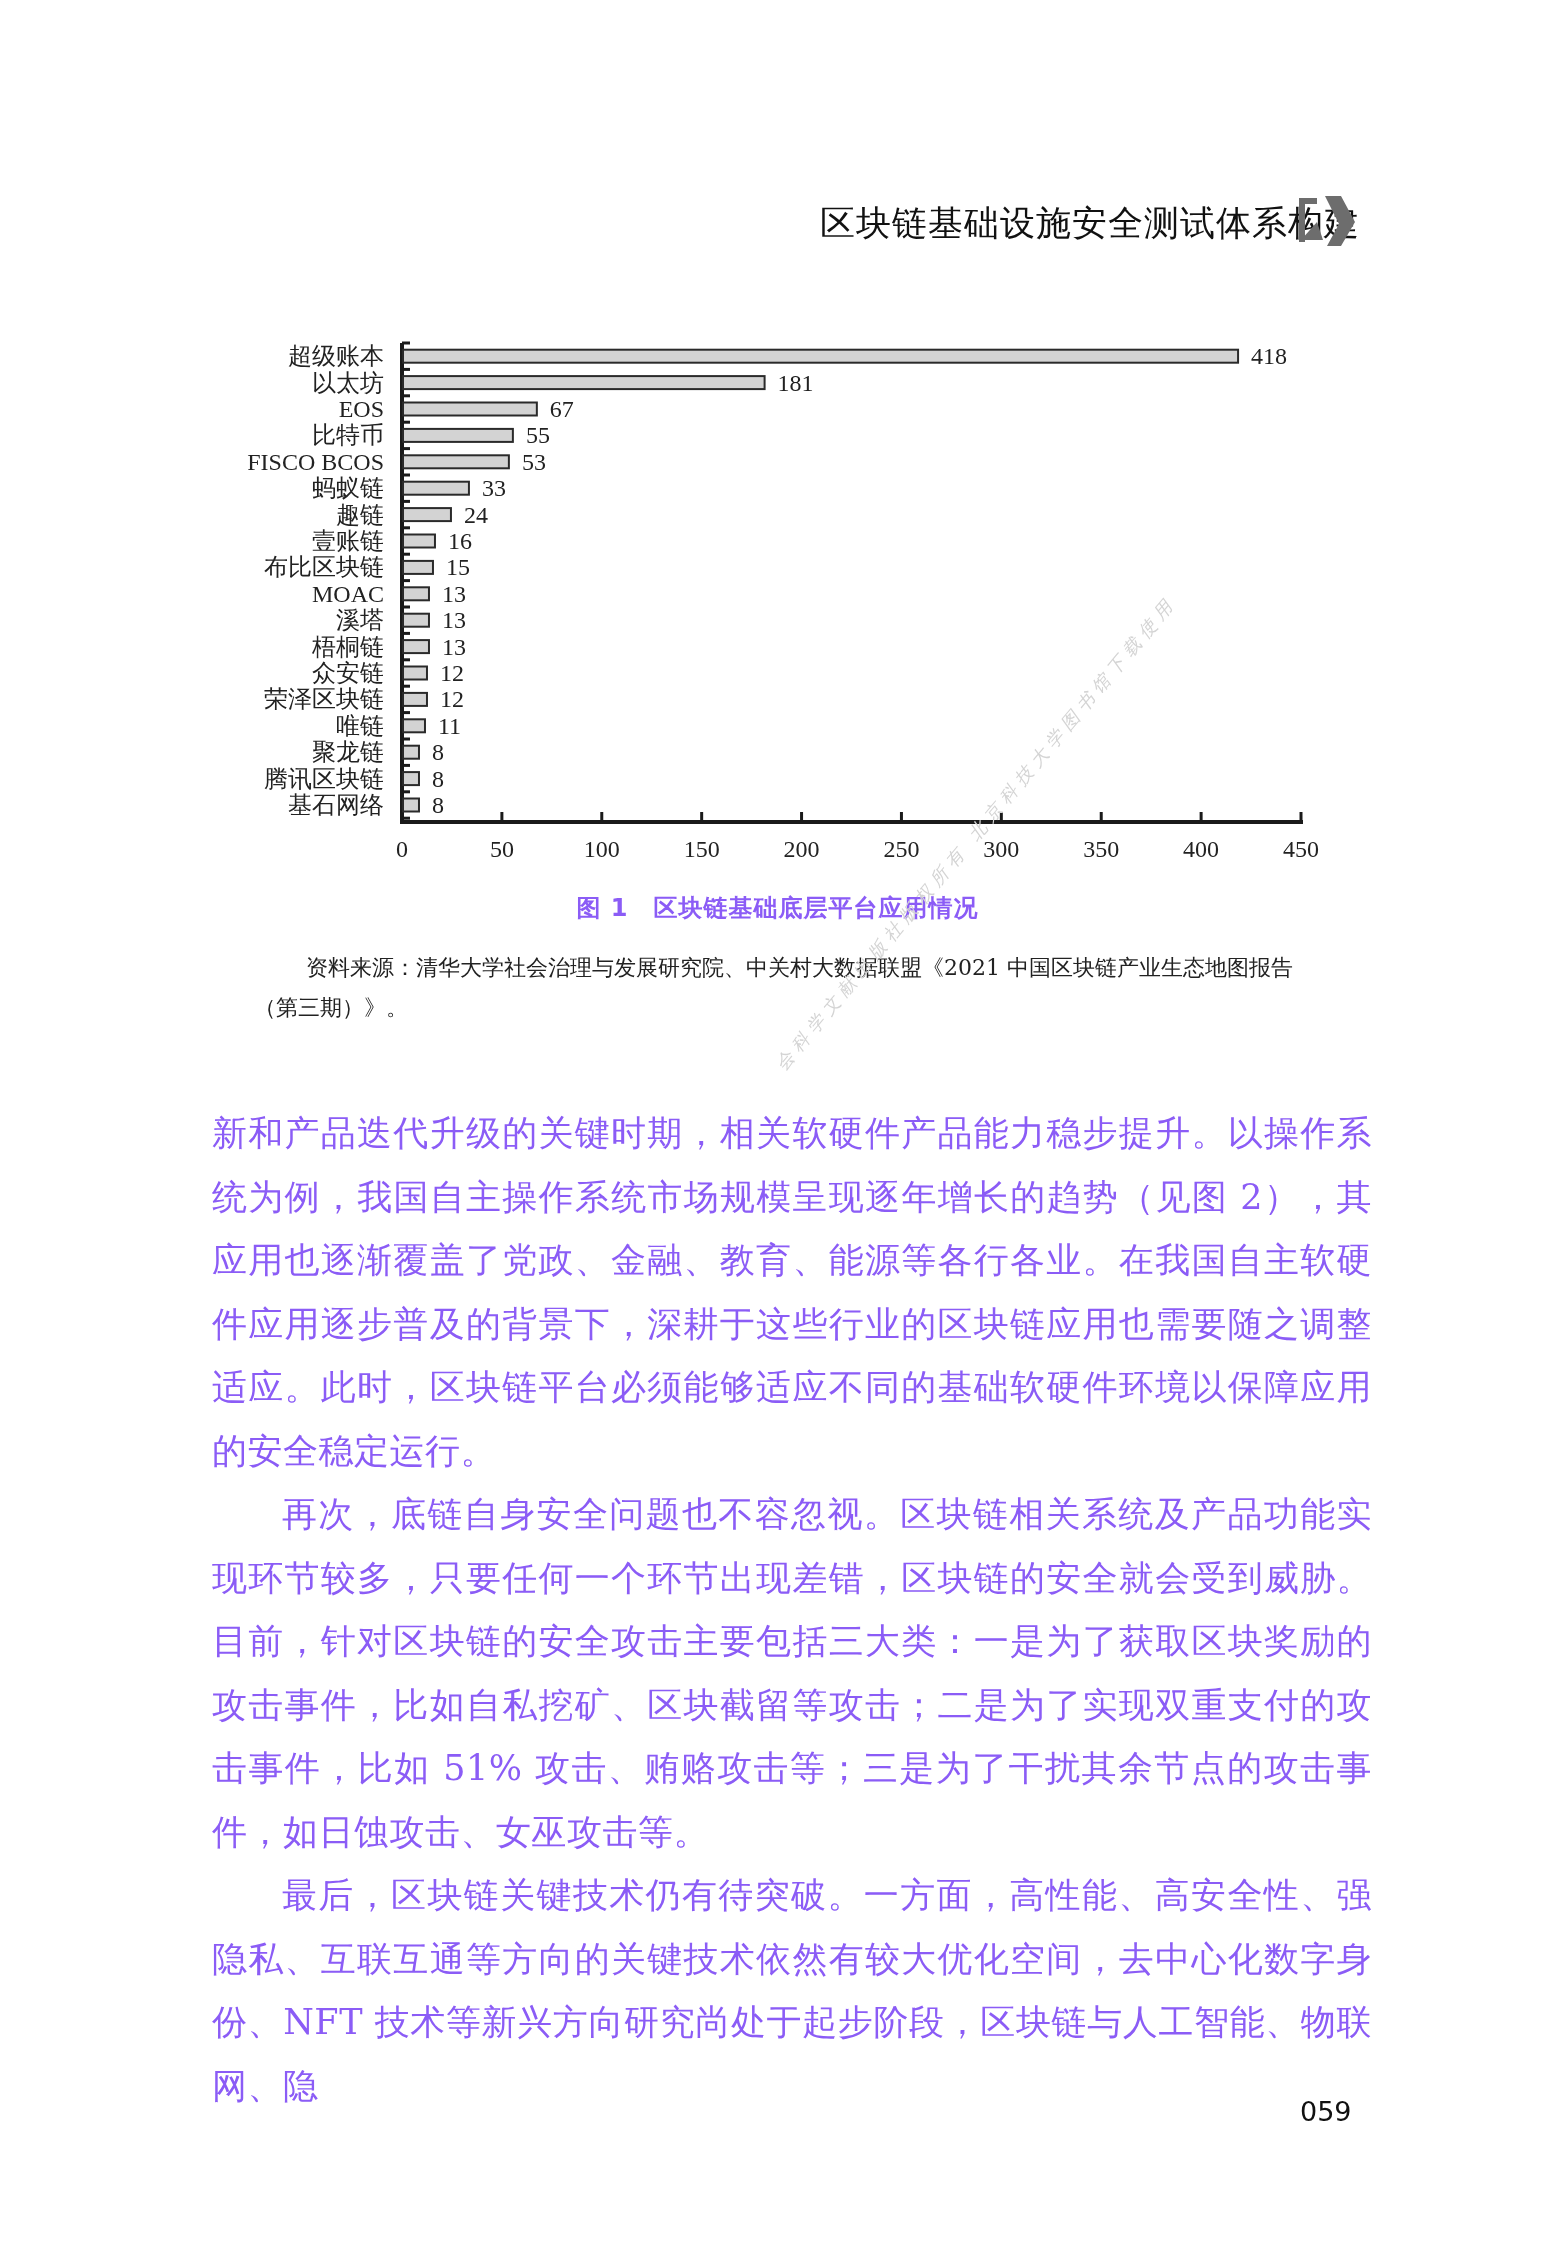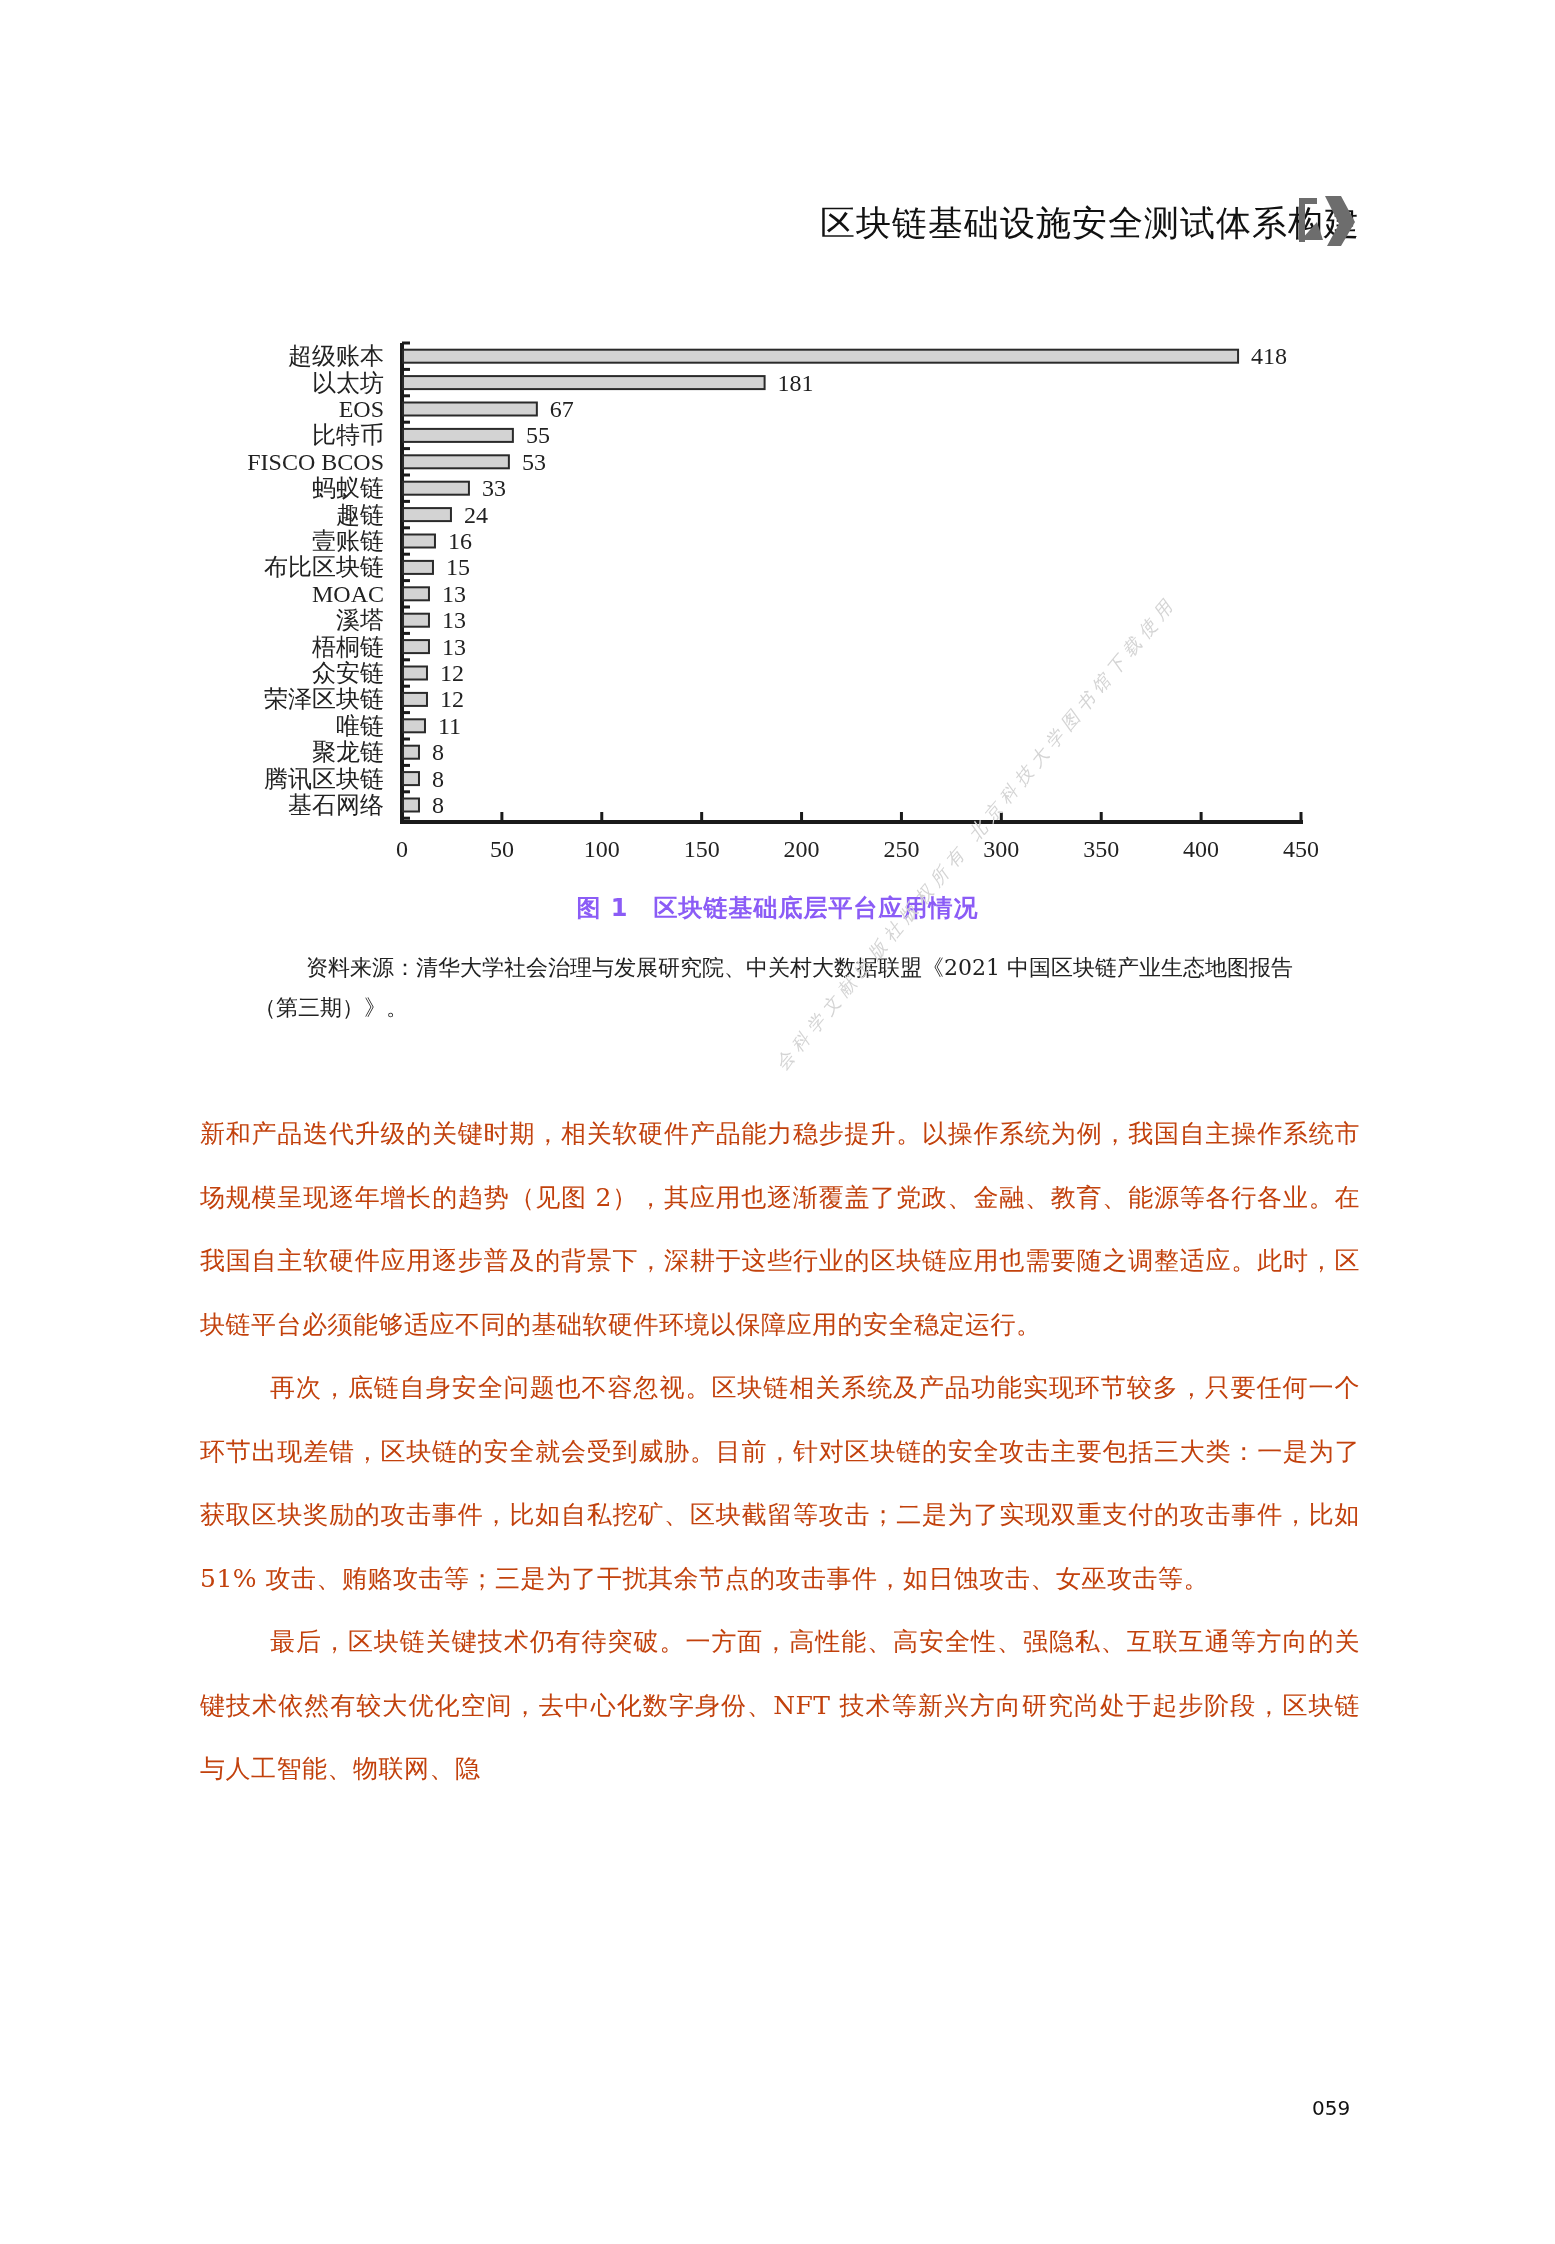--- a/index.html
+++ b/index.html
@@ -6,24 +6,24 @@
   body { width: 1555px; height: 2244px; position: relative; overflow: hidden; font-family: "DejaVu Serif", "Liberation Serif", serif; color: #1a1a1a; }
   .running-head { position: absolute; top: 200px; left: 820px; font-family: "DejaVu Sans", "Liberation Sans", sans-serif; font-size: 35px; color: #111; letter-spacing: 1px; }
   .head-icon { position: absolute; top: 192px; left: 1295px; width: 62px; height: 56px; }
   .chart { position: absolute; left: 0; top: 0; width: 1555px; height: 870px; }
   .chart svg { position: absolute; left: 0; top: 0; }
   .cat-label { font-family: "Liberation Serif", "DejaVu Serif", serif; font-size: 24px; fill: #222; }
   .val-label { font-family: "Liberation Serif", "DejaVu Serif", serif; font-size: 24px; fill: #222; }
   .tick-label { font-family: "Liberation Serif", "DejaVu Serif", serif; font-size: 24px; fill: #222; }
   .fig-caption { position: absolute; top: 892px; left: 0; width: 1555px; text-align: center; font-family: "DejaVu Sans", "Liberation Sans", sans-serif; font-weight: bold; font-size: 24px; color: #8b5cf6; letter-spacing: 1px; }
   .source { position: absolute; top: 948px; left: 254px; width: 1080px; font-size: 22px; line-height: 40px; color: #222; text-indent: 52px; }
-  .body-text { position: absolute; left: 200px; width: 1160px; font-size: 25px; line-height: 63.5px; color: #c2410c; text-align: justify; letter-spacing: 0.5px; }
+  .body-text { position: absolute; left: 212px; width: 1160px; font-size: 35px; line-height: 63.5px; color: #8b5cf6; text-align: justify; letter-spacing: 0.5px; }
   .body-text p { margin: 0; }
   .body-text p.indent { text-indent: 70px; }
-  .page-number { position: absolute; top: 2096px; left: 1300px; font-family: "DejaVu Sans", "Liberation Sans", sans-serif; font-size: 20px; color: #111; margin-left: 12px; }
+  .page-number { position: absolute; top: 2096px; left: 1300px; font-family: "DejaVu Sans", "Liberation Sans", sans-serif; font-size: 27px; color: #111; }
   .watermark { position: absolute; left: 770px; top: 1060px; transform-origin: 0 0; transform: rotate(-50deg); font-size: 18px; color: #d4d4d4; letter-spacing: 6px; white-space: nowrap; font-style: italic; }
 </style>
 </head>
 <body>
 
 <div class="running-head">区块链基础设施安全测试体系构建</div>
 <svg class="head-icon" viewBox="0 0 62 56">
   <path d="M4 6 L4 50 L10 50 L10 12 L22 12 L22 6 Z" fill="#6d6d6d"></path>
   <path d="M6 48 L22 30 L28 48 Z" fill="#6d6d6d"></path>
   <path d="M30 4 L46 4 L60 30 L46 54 L32 54 L44 32 Z" fill="#6d6d6d"></path>

